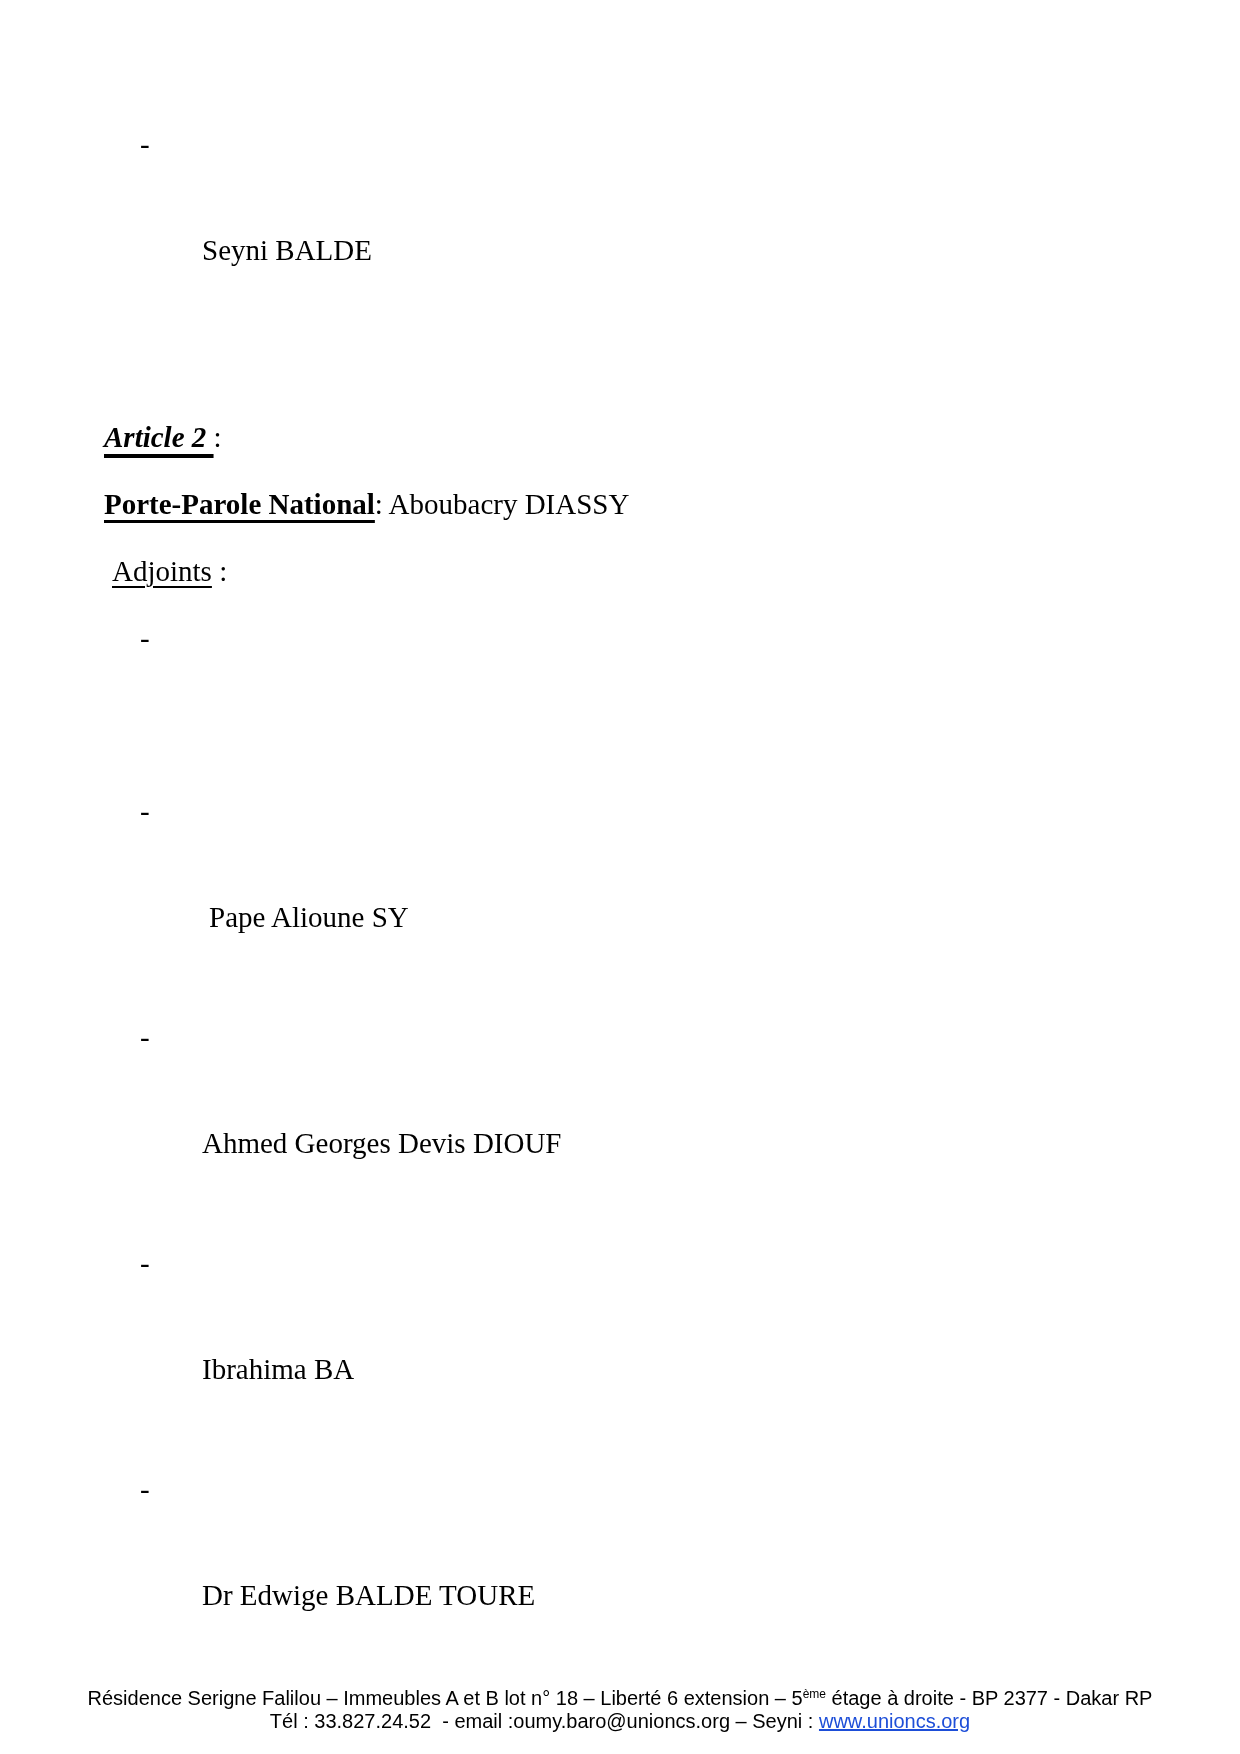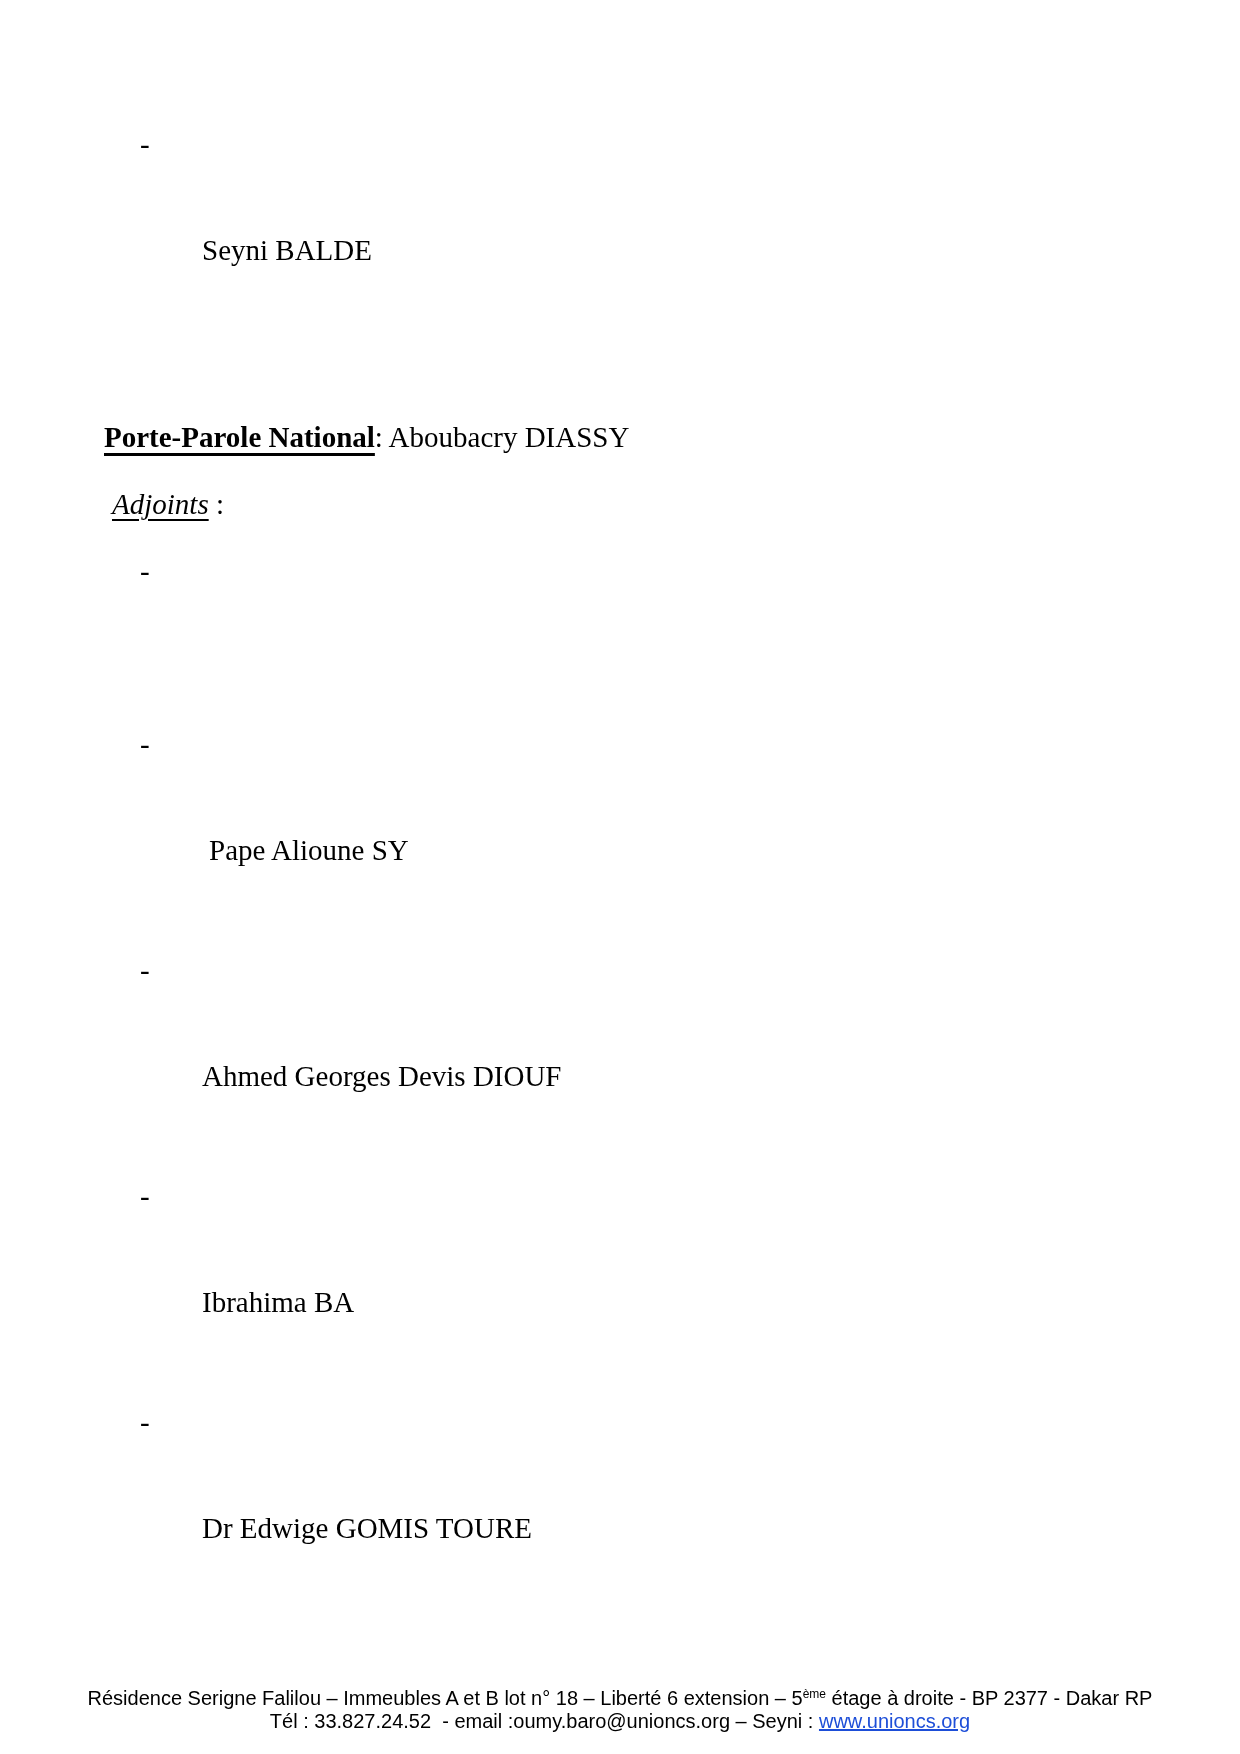--- a/index.html
+++ b/index.html
@@ -62,21 +62,20 @@
     text-decoration: underline;
     text-decoration-thickness: 3px;
     text-underline-offset: 6px;
     margin-top: 8px;
   }
   
   .reg-u {
     text-decoration: underline;
     text-decoration-thickness: 2px;
     text-underline-offset: 5px;
-    font-style: italic;
   }
 
   
   .footer {
     position: absolute;
     top: 1687px;
     left: 0;
     width: 1240px;
     text-align: center;
     font-family: "Liberation Sans", "DejaVu Sans", sans-serif;
@@ -103,20 +102,21 @@
 
 <div class="content">
 
   <div class="line li">
     <span class="dash">-</span>
     <span>Seyni BALDE</span>
   </div>
 
   <div class="line blank"></div>
 
+  <div class="line"><span class="art-u">Article 2 </span><span class="art-colon">:</span></div>
 
 
   <div class="line"><span class="bold-u">Porte-Parole National</span><span>: Aboubacry DIASSY</span></div>
 
   <div class="line indent1"><span class="reg-u">Adjoints</span><span> :</span></div>
 
   <div class="line li">
     <span class="dash">-</span>
   </div>
   <div class="line li">
@@ -126,21 +126,21 @@
   <div class="line li">
     <span class="dash">-</span>
     <span>Ahmed Georges Devis DIOUF</span>
   </div>
   <div class="line li">
     <span class="dash">-</span>
     <span>Ibrahima BA</span>
   </div>
   <div class="line li">
     <span class="dash">-</span>
-    <span>Dr Edwige GOMIS TOURE</span>
+    <span>Dr Edwige BALDE TOURE</span>
   </div>
 
 </div>
 
 <div class="footer">
   <div class="footer-line"><span>Résidence Serigne Falilou – Immeubles A et B lot n° 18 – Liberté 6 extension – 5</span><sup>ème</sup><span> étage à droite - BP 2377 - Dakar RP</span></div>
   <div class="footer-line"><span>Tél : 33.827.24.52  - email :oumy.baro@unioncs.org – Seyni : </span><a class="site-link">www.unioncs.org</a></div>
 </div>
 
 </body></html>

